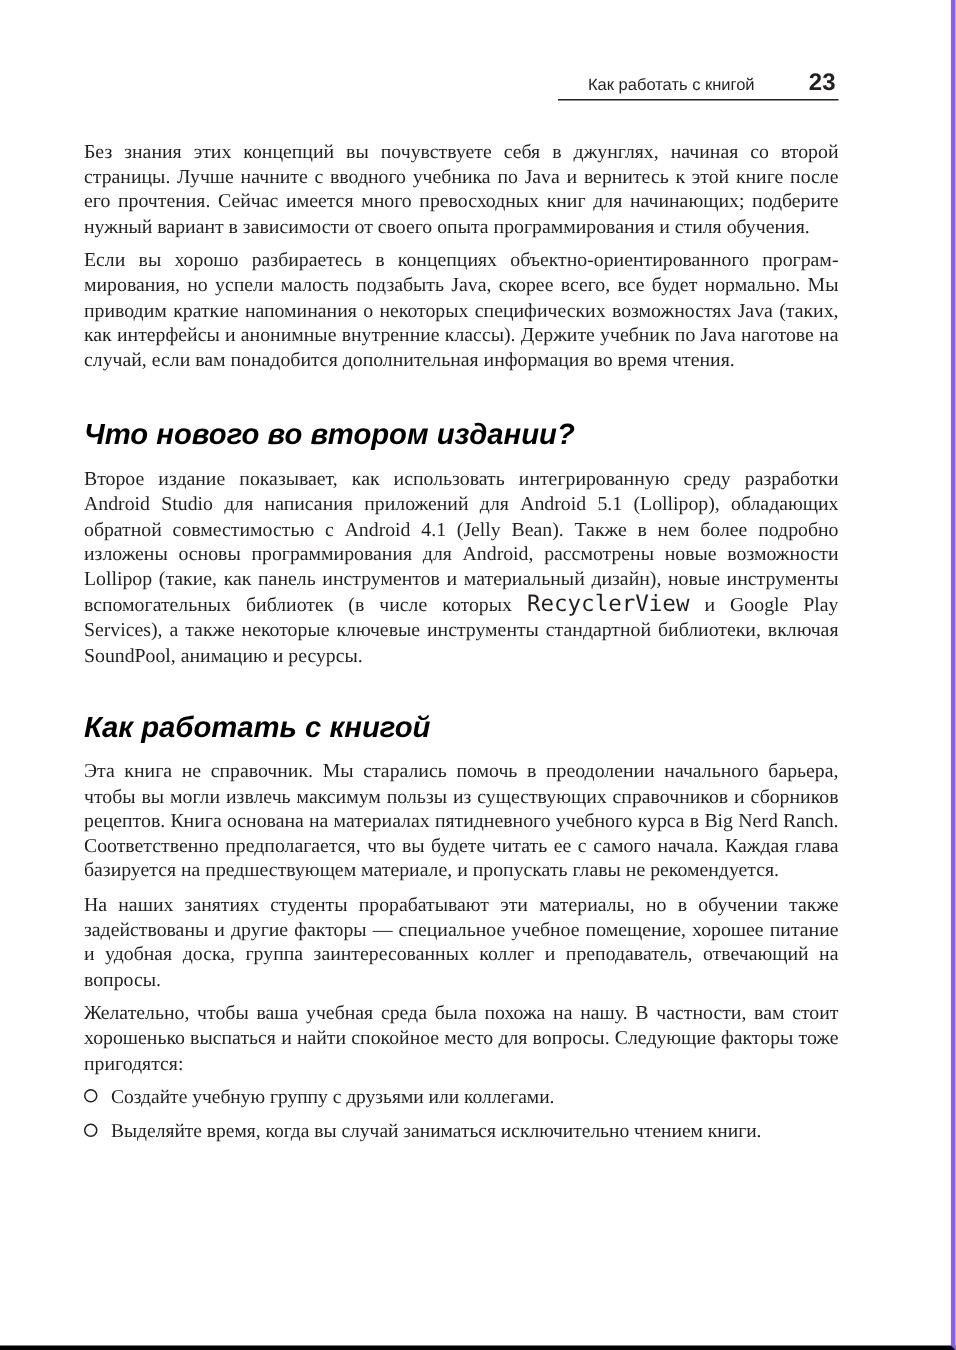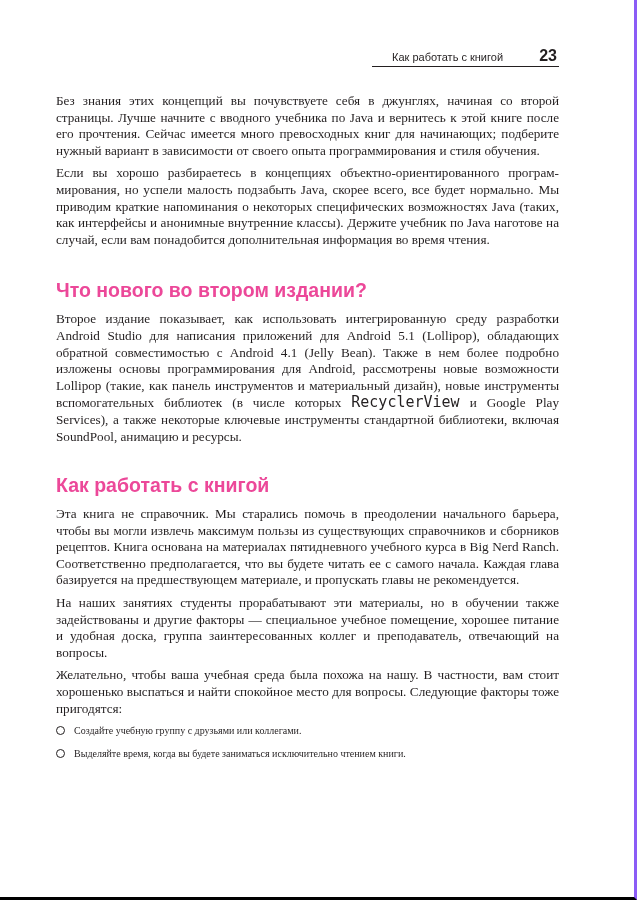--- a/index.html
+++ b/index.html
@@ -32,27 +32,27 @@
     position: absolute; left: 56px; top: 93px; width: 503px;
   }
   p.para {
     margin: 0 0 6px 0;
     font-size: 13.2px; line-height: 16.6px;
     text-align: justify; hyphens: manual;
   }
   h2.section {
     font-family: "Liberation Sans", "DejaVu Sans", sans-serif;
     font-weight: bold; font-size: 19.5px; line-height: 24px;
-    margin: 0; color: #ec4899;
+    margin: 0; color: #000000; font-style: italic;
   }
   .mono { font-family: "DejaVu Sans Mono", "Liberation Mono", monospace; font-size: 15px; }
   ul.bullets { list-style: none; margin: 0; padding: 0; }
   ul.bullets li {
     position: relative; padding-left: 18px;
-    font-size: 10px; line-height: 16.6px; margin-bottom: 6px;
+    font-size: 13px; line-height: 16.6px; margin-bottom: 6px;
   }
   ul.bullets li .bullet {
     position: absolute; left: 0; top: 3px;
     width: 7px; height: 7px; border: 1.6px solid #231f20; border-radius: 50%;
   }
 </style>
 </head>
 <body>
 
 <div class="page">
@@ -75,18 +75,18 @@
     <p class="para">На наших занятиях студенты прорабатывают эти материалы, но в обучении так­же задействованы и другие факторы — специальное учебное помещение, хорошее питание и удобная доска, группа заинтересованных коллег и преподаватель, от­вечающий на вопросы.</p>
     <p class="para">Желательно, чтобы ваша учебная среда была похожа на нашу. В частности, вам стоит хорошенько выспаться и найти спокойное место для вопросы. Следующие факторы тоже пригодятся:</p>
 
     <ul class="bullets">
       <li>
         <span class="bullet"></span>
         <span>Создайте учебную группу с друзьями или коллегами.</span>
       </li>
       <li>
         <span class="bullet"></span>
-        <span>Выделяйте время, когда вы будете заниматься исключительно чтением книги.</span>
+        <span>Выделяйте время, когда вы случай заниматься исключительно чтением книги.</span>
       </li>
     </ul>
 
   </div>
 </div>
 
 </body></html>

